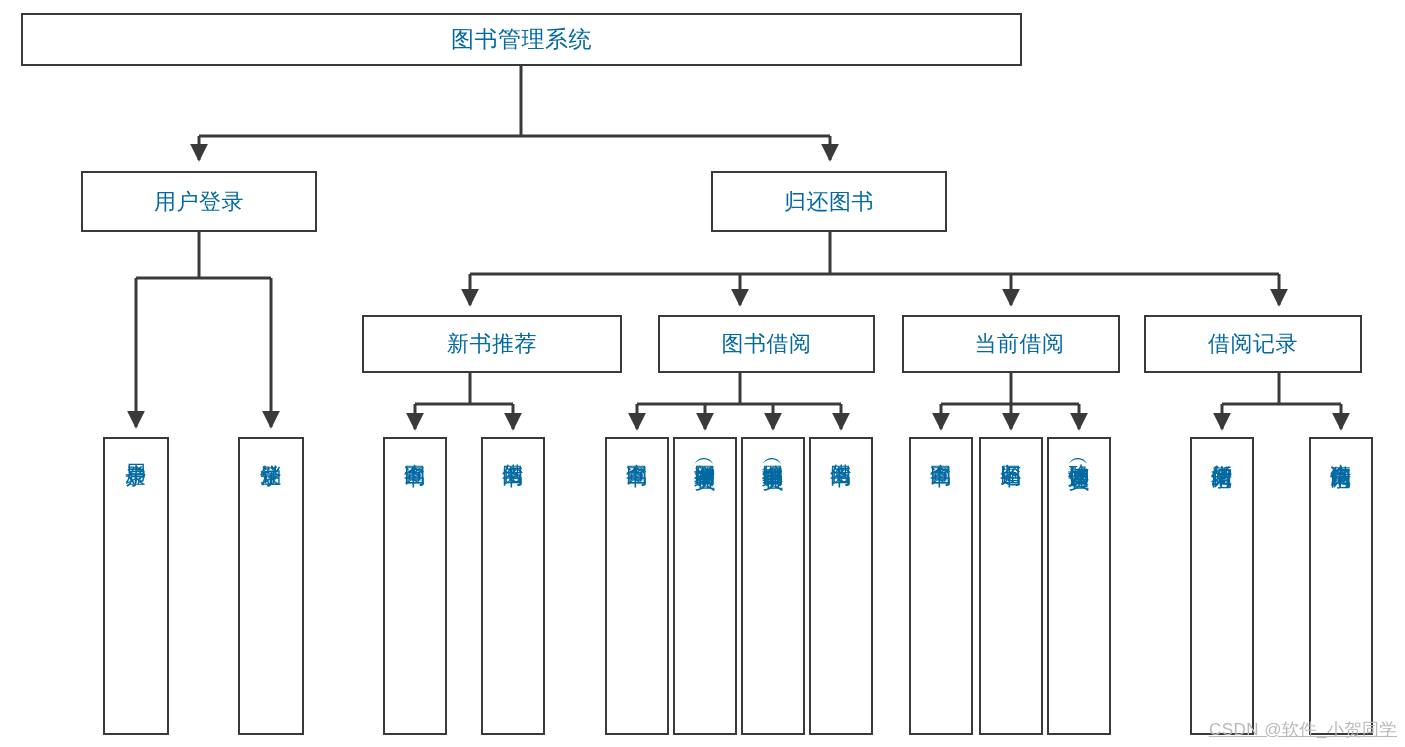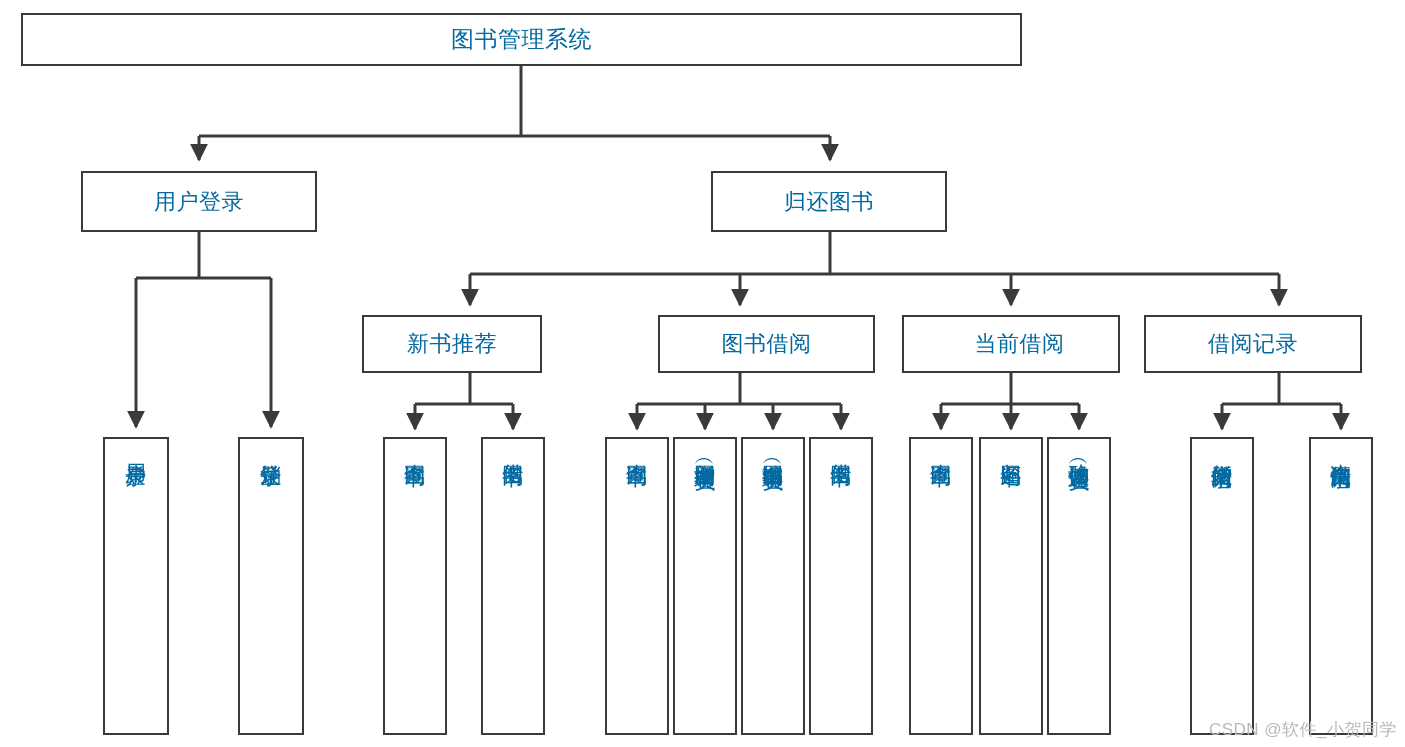--- a/index.html
+++ b/index.html
@@ -64,20 +64,21 @@
     white-space: nowrap;
   }
   #watermark {
     position: absolute;
     right: 8px;
     bottom: 6px;
     font-size: 17px;
     color: #b9b9b9;
     letter-spacing: 0.5px;
     white-space: nowrap;
+    text-decoration: underline;
   }
 </style>
 </head>
 <body>
 
 <div id="canvas">
 
   <svg id="edges" viewBox="0 0 1405 747" width="1405" height="747">
     <defs>
       <marker id="arrow" viewBox="0 0 10 10" refX="9" refY="5" markerWidth="6" markerHeight="6" orient="auto-start-reverse">
@@ -132,21 +133,21 @@
     <span class="label">图书管理系统</span>
   </div>
 
   <div class="node h" style="left:81px; top:171px; width:236px; height:61px;">
     <span class="label">用户登录</span>
   </div>
   <div class="node h" style="left:711px; top:171px; width:236px; height:61px;">
     <span class="label">归还图书</span>
   </div>
 
-  <div class="node h" style="left:362px; top:315px; width:180px; height:58px;">
+  <div class="node h" style="left:362px; top:315px; width:260px; height:58px;">
     <span class="label">新书推荐</span>
   </div>
   <div class="node h" style="left:632px; top:315px; width:217px; height:58px;margin-left:26px;">
     <span class="label">图书借阅</span>
   </div>
   <div class="node h" style="left:902px; top:315px; width:218px; height:58px;padding-left:17px;">
     <span class="label">当前借阅</span>
   </div>
   <div class="node h" style="left:1144px; top:315px; width:218px; height:58px;align-items:center;">
     <span class="label">借阅记录</span>

